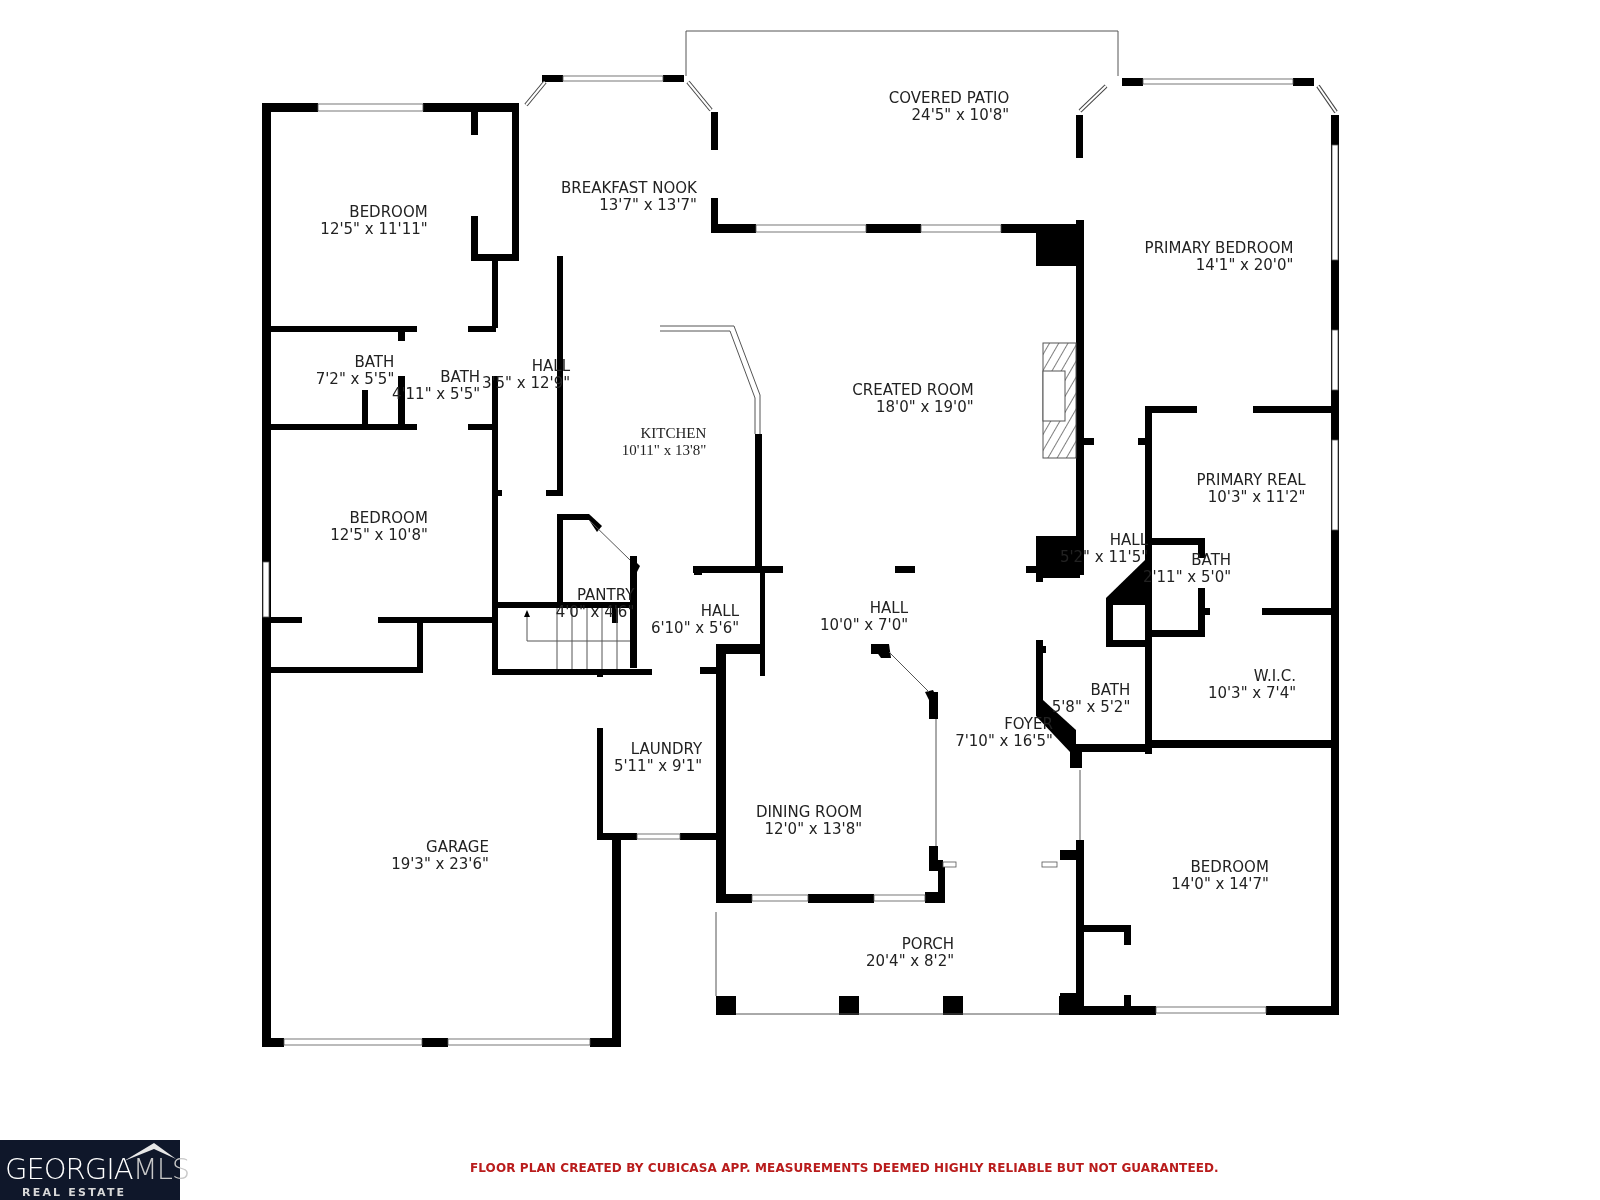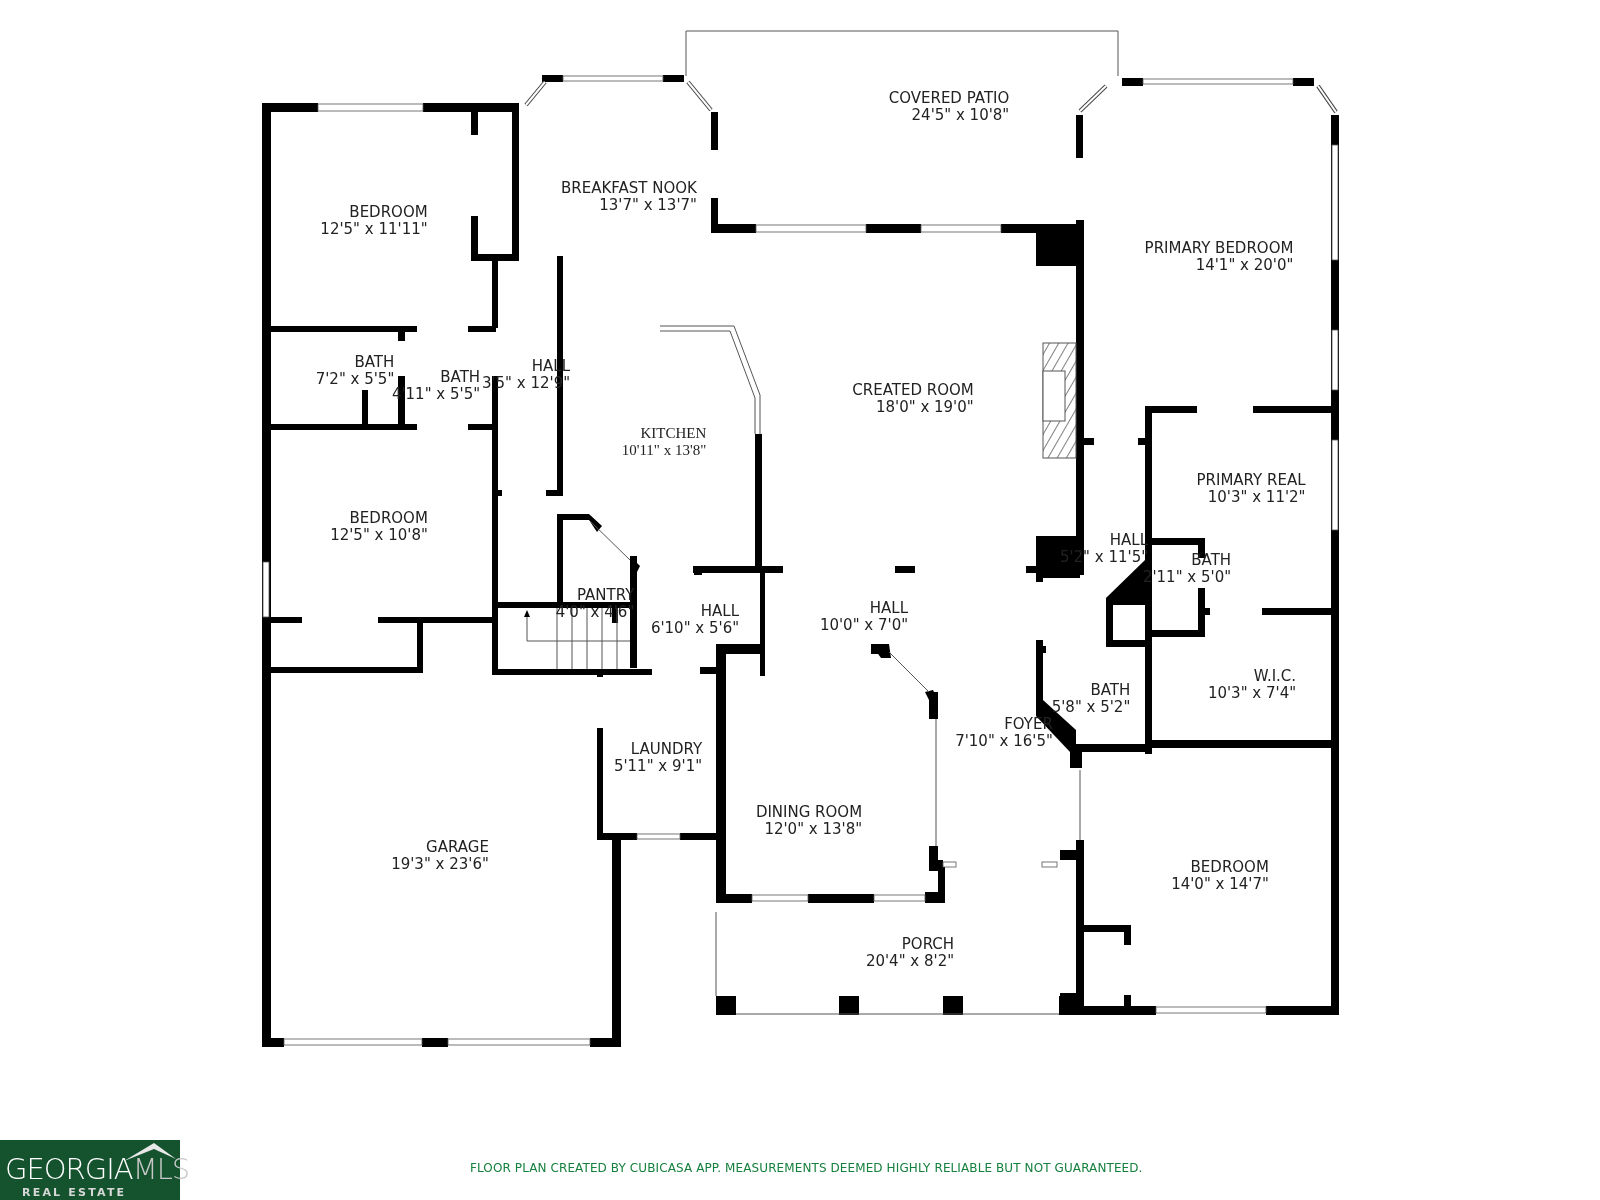--- a/index.html
+++ b/index.html
@@ -1,21 +1,21 @@
 <!DOCTYPE html>
 <html><head>
 <meta charset="utf-8">
 <style>
   html,body{margin:0;padding:0;background:#ffffff;}
   body{width:1600px;height:1200px;position:relative;overflow:hidden;font-family:"DejaVu Sans","Liberation Sans",sans-serif;}
   #plan{position:absolute;left:0;top:0;width:1600px;height:1200px;}
   .room-label{position:absolute;text-align:right;color:#222;font-size:15px;line-height:17px;transform:translate(-50%,-50%);white-space:nowrap;}
   .room-label .dim{display:block;}
-  #footer-note{position:absolute;left:470px;top:1161px;font-size:12px;color:#15803d;white-space:nowrap;letter-spacing:0.1px;}
-  #logo{position:absolute;left:0;top:1140px;width:180px;height:60px;background:#14532d;}
+  #footer-note{position:absolute;left:470px;top:1161px;font-size:12px;color:#b91c1c;white-space:nowrap;letter-spacing:0.1px;font-weight:bold;}
+  #logo{position:absolute;left:0;top:1140px;width:180px;height:60px;background:#0f172a;}
   #logo .brand{position:absolute;left:5px;top:12px;font-size:29px;color:#ffffff;letter-spacing:-1px;font-family:"DejaVu Sans",sans-serif;font-weight:300;}
   #logo .brand .mls{color:#c8c8c8;}
   #logo .sub{position:absolute;left:22px;top:46px;font-size:11px;color:#d8d8d8;letter-spacing:2.2px;font-weight:bold;}
   #logo svg{position:absolute;left:120px;top:1px;}
 </style>
 </head>
 <body>
 
 <svg id="plan" viewBox="0 0 1600 1200" xmlns="http://www.w3.org/2000/svg">
   <defs>

